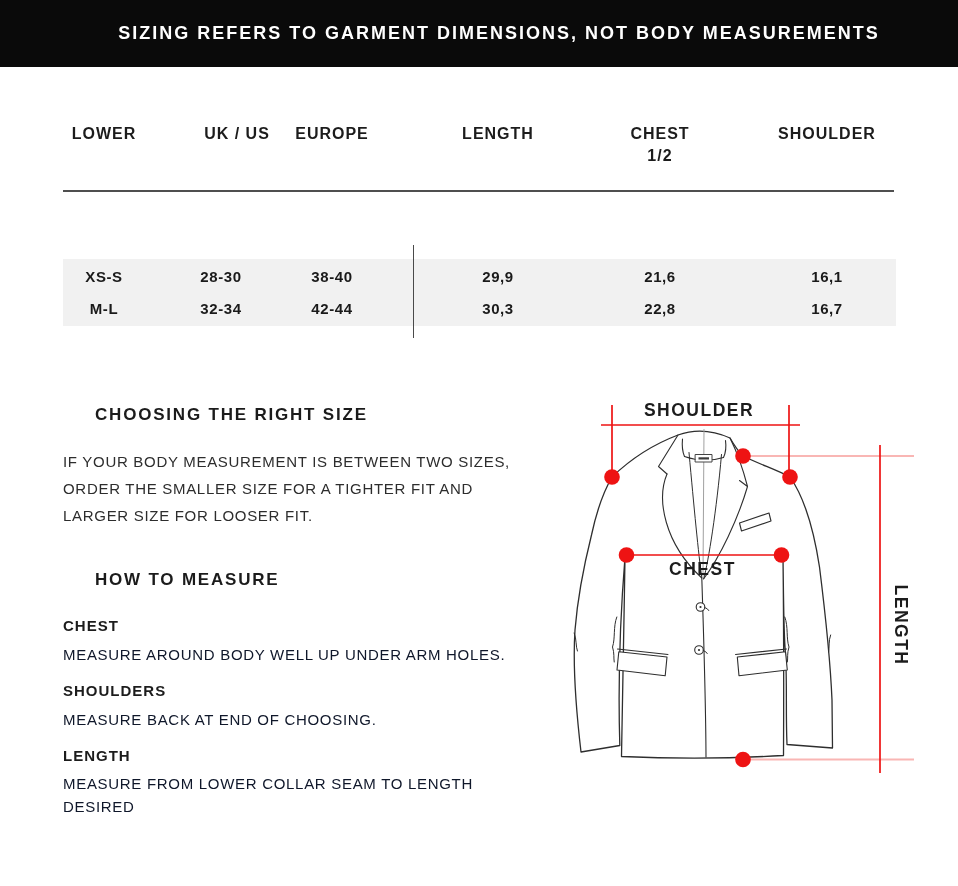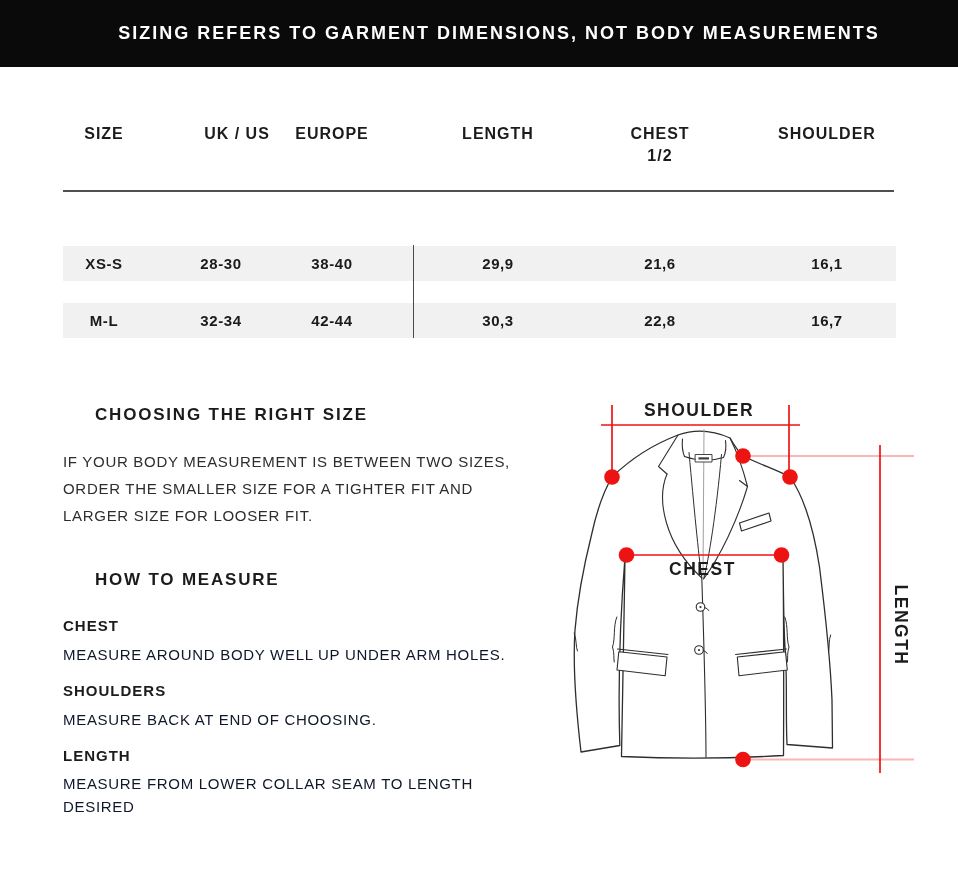--- a/index.html
+++ b/index.html
@@ -11,21 +11,21 @@
           display:flex;align-items:center;justify-content:center;padding-left:20px;}
   .banner span{color:#ffffff;font-size:18px;font-weight:bold;letter-spacing:2px;white-space:nowrap;}
 
   
   .thead{position:absolute;left:63px;top:123px;width:833px;height:62px;}
   .th{position:absolute;top:0;transform:translateX(-50%);text-align:center;
       font-size:16px;font-weight:bold;letter-spacing:1px;line-height:22px;color:#1c1c1c;white-space:nowrap;}
   .th .sub{display:block;font-weight:bold;}
   .head-rule{position:absolute;left:63px;top:190px;width:831px;height:2px;background:#4f4f4f;}
   .trow{position:absolute;left:63px;width:833px;height:35px;background:#f1f1f1;}
-  .trow.r1{top:246px;} .trow.r2{top:303px;}
+  .trow.r1{top:259px;} .trow.r2{top:291px;}
   .td{position:absolute;top:0;transform:translateX(-50%);line-height:35px;
       font-size:15px;font-weight:bold;letter-spacing:0.6px;color:#1a1a1a;white-space:nowrap;}
   .col-divider{position:absolute;left:413px;top:245px;width:1px;height:93px;background:#4a4a4a;}
 
   
   .h2{position:absolute;left:63px;font-size:17px;font-weight:bold;letter-spacing:1.8px;color:#1b1b1b;white-space:nowrap;margin-left:32px;}
   .body-text{position:absolute;left:63px;font-size:15px;letter-spacing:0.7px;color:#2d2d2d;}
   .body-text div{line-height:27px;white-space:nowrap;}
   .sub-title{position:absolute;left:63px;font-size:15px;font-weight:bold;letter-spacing:1px;color:#1c1c1c;white-space:nowrap;}
   .sub-desc{position:absolute;left:63px;font-size:15px;letter-spacing:0.7px;color:#0f172a;}
@@ -41,21 +41,21 @@
 <body>
 
 <div class="page">
 
   <header class="banner">
     <span>SIZING REFERS TO GARMENT DIMENSIONS, NOT BODY MEASUREMENTS</span>
   </header>
 
   <div class="thead">
     <div class="th" style="left:41px">
-      <span>SIZE</span><span class="sub"></span>
+      <span>LOWER</span><span class="sub"></span>
     </div>
     <div class="th" style="left:174px">
       <span>UK / US</span><span class="sub"></span>
     </div>
     <div class="th" style="left:269px">
       <span>EUROPE</span><span class="sub"></span>
     </div>
     <div class="th" style="left:435px">
       <span>LENGTH</span><span class="sub"></span>
     </div>

